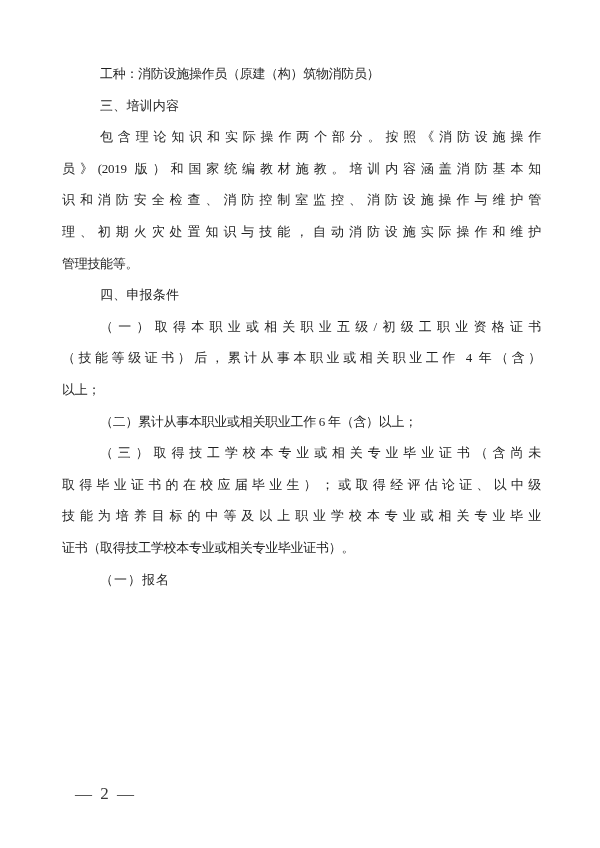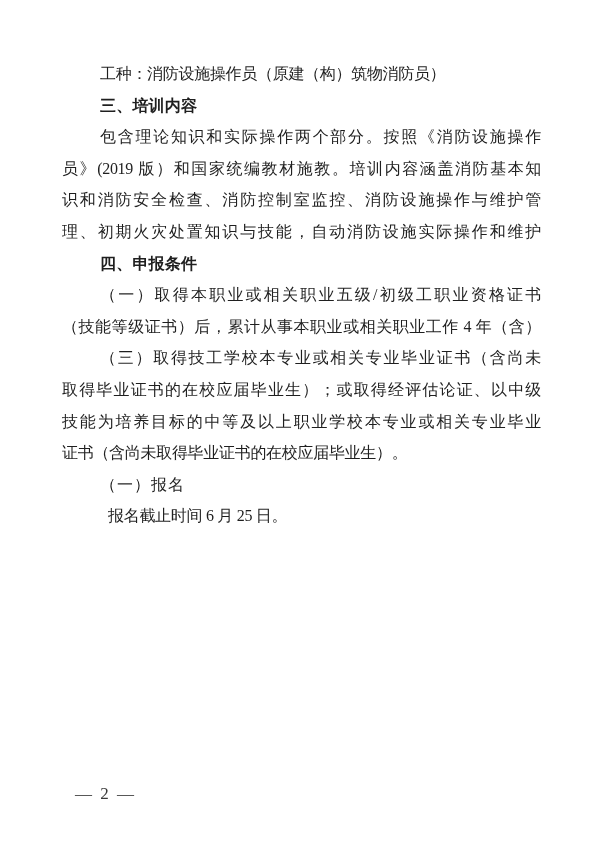--- a/index.html
+++ b/index.html
@@ -16,35 +16,35 @@
     background: #ffffff;
   }
   .doc-body {
     position: absolute;
     top: 58px; left: 62px;
     width: 479px;
   }
   .line {
     height: 31.6px;
     line-height: 31.6px;
-    font-size: 16px;
+    font-size: 13px;
     white-space: nowrap;
     letter-spacing: -0.3px;
   }
   .line.justify {
     white-space: normal;
     text-align: justify;
     text-align-last: justify;
     overflow: hidden;
   }
   .line.indent { padding-left: 38px; }
   .line.indent2 { padding-left: 46px; }
   .line.heading {
     font-family: "Liberation Sans", sans-serif;
-    font-weight: bold;
+    font-weight: normal;
     letter-spacing: 0.2px;
   }
   .line.kai {
     letter-spacing: 1px;
   }
   .footer {
     position: absolute;
     top: 782px; left: 75px;
     font-size: 17px;
     line-height: 24px;
@@ -57,24 +57,26 @@
 <body>
 
 <div class="page">
   <div class="doc-body">
       <div class="line body indent">工种：消防设施操作员（原建（构）筑物消防员）</div>
       <div class="line heading indent">三、培训内容</div>
       <div class="line body indent justify">包含理论知识和实际操作两个部分。按照《消防设施操作</div>
       <div class="line body justify">员》(2019 版）和国家统编教材施教。培训内容涵盖消防基本知</div>
       <div class="line body justify">识和消防安全检查、消防控制室监控、消防设施操作与维护管</div>
       <div class="line body justify">理、初期火灾处置知识与技能，自动消防设施实际操作和维护</div>
+      <div class="line body">管理技能等。</div>
       <div class="line heading indent">四、申报条件</div>
       <div class="line body indent justify">（一）取得本职业或相关职业五级/初级工职业资格证书</div>
       <div class="line body justify">（技能等级证书）后，累计从事本职业或相关职业工作 4 年（含）</div>
+      <div class="line body">以上；</div>
+      <div class="line body indent">（二）累计从事本职业或相关职业工作 6 年（含）以上；</div>
       <div class="line body indent justify">（三）取得技工学校本专业或相关专业毕业证书（含尚未</div>
       <div class="line body justify">取得毕业证书的在校应届毕业生）；或取得经评估论证、以中级</div>
       <div class="line body justify">技能为培养目标的中等及以上职业学校本专业或相关专业毕业</div>
-      <div class="line body">证书（含尚未取得毕业证书的在校应届毕业生）。</div>
+      <div class="line body">证书（取得技工学校本专业或相关专业毕业证书）。</div>
       <div class="line kai indent">（一）报名</div>
-      <div class="line body indent2">报名截止时间 6 月 25 日。</div>
     </div>
   <div class="footer">— 2 —</div>
 </div>
 
 </body></html>

